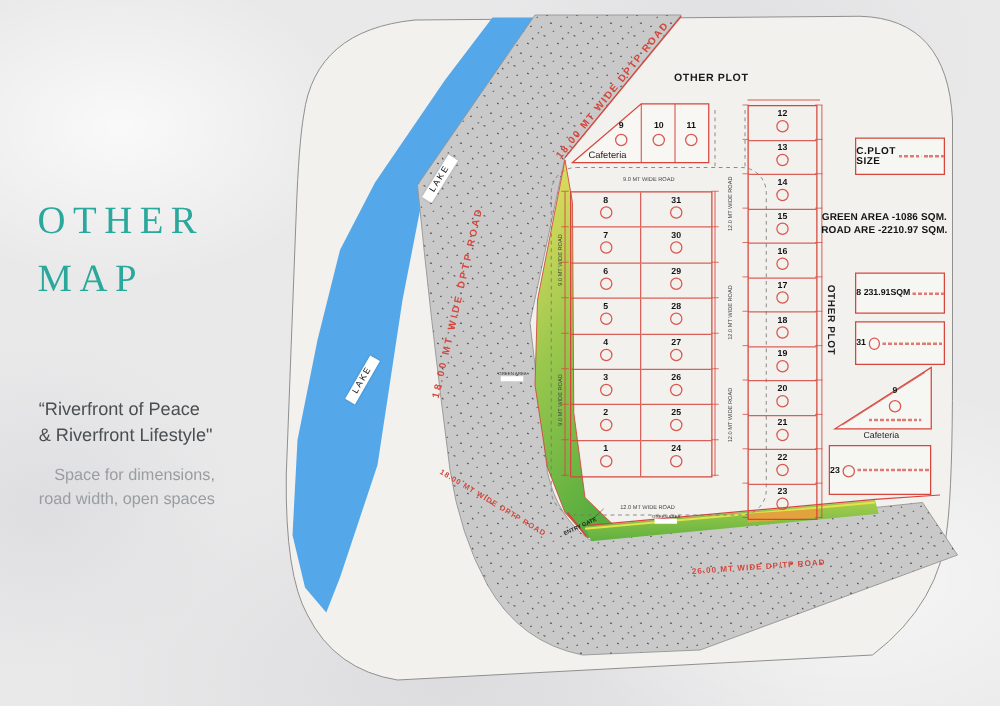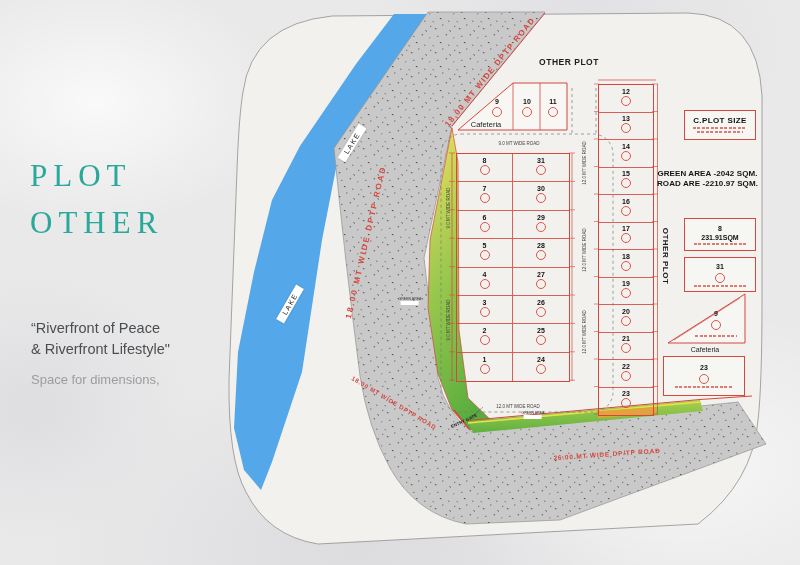--- a/index.html
+++ b/index.html
@@ -43,21 +43,21 @@
     border:1px solid #d5463d;box-sizing:content-box;}
   .rcell{position:absolute;left:0;width:54px;height:27.5px;box-sizing:border-box;
     border-bottom:1px solid rgba(213,70,61,.85);
     display:flex;flex-direction:column;align-items:center;padding-top:2.5px;}
   .tpn{position:absolute;transform:translate(-50%,-50%);font-size:7px;font-weight:bold;color:#111;}
   .tpc{position:absolute;transform:translate(-50%,-50%);width:8px;height:8px;
     border:1px solid rgba(213,70,61,.9);border-radius:50%;}
 
   
   .dbox{position:absolute;border:1px solid #d5463d;box-sizing:border-box;
-    display:flex;flex-direction:column;align-items:center;justify-content:center;gap:2px;
+    display:flex;flex-direction:row;align-items:center;justify-content:center;gap:2px;
     background:rgba(250,249,247,.55);}
   .dtitle{font-size:8px;font-weight:bold;letter-spacing:.4px;color:#111;line-height:8px;}
   .dnum{font-size:7px;font-weight:bold;color:#111;line-height:7px;}
   .fineline{height:2px;background:repeating-linear-gradient(90deg,#d5463d 0 3px,transparent 3px 4.5px);
     opacity:.7;}
   .stats{position:absolute;left:650px;top:169px;width:115px;text-align:center;
     font-size:8px;font-weight:bold;color:#141414;line-height:9.6px;letter-spacing:.1px;}
   #ticks line{stroke:#d5463d;stroke-width:.6;}
 </style>
 </head>
@@ -168,29 +168,30 @@
         <line x1="594" y1="359" x2="599" y2="359"></line>
         <line x1="652" y1="359" x2="658" y2="359"></line>
         <line x1="594" y1="386.5" x2="599" y2="386.5"></line>
         <line x1="652" y1="386.5" x2="658" y2="386.5"></line>
         <line x1="594" y1="414" x2="599" y2="414"></line>
         <line x1="652" y1="414" x2="658" y2="414"></line>
       </g>
   </svg>
 
   <div class="title">
-    <div>PLOT</div>
     <div>OTHER</div>
+    <div>MAP</div>
   </div>
   <div class="quote">
     <div>“Riverfront of Peace</div>
     <div>&amp; Riverfront Lifestyle"</div>
   </div>
   <div class="desc">
     <div>Space for dimensions,</div>
+    <div>road width, open spaces</div>
   </div>
 
   <div id="central-cells">
       <div class="cell" style="left: 0px; top: 0px;">
         <div class="pnum">8</div>
         <div class="pcircle"></div>
       </div>
       <div class="cell" style="left: 56px; top: 0px; border-right: none;">
         <div class="pnum">31</div>
         <div class="pcircle"></div>
@@ -343,21 +344,21 @@
 
   <div class="lbl" style="left:486px;top:124px;font-size:7.5px;color:#222;">Cafeteria</div>
 
   <div class="dbox" style="left:684px;top:110px;width:72px;height:30px;">
     <div class="dtitle">C.PLOT SIZE</div>
     <div class="fineline" style="width:54px;"></div>
     <div class="fineline" style="width:46px;"></div>
   </div>
 
   <div class="stats">
-    <div>GREEN AREA -2042 SQM.</div>
+    <div>GREEN AREA -1086 SQM.</div>
     <div>ROAD ARE -2210.97 SQM.</div>
   </div>
 
   <div class="dbox" style="left:684px;top:218px;width:72px;height:33px;">
     <div class="dnum">8</div>
     <div class="dnum">231.91SQM</div>
     <div class="fineline" style="width:52px;"></div>
   </div>
 
   <div class="dbox" style="left:684px;top:257px;width:72px;height:35px;">

